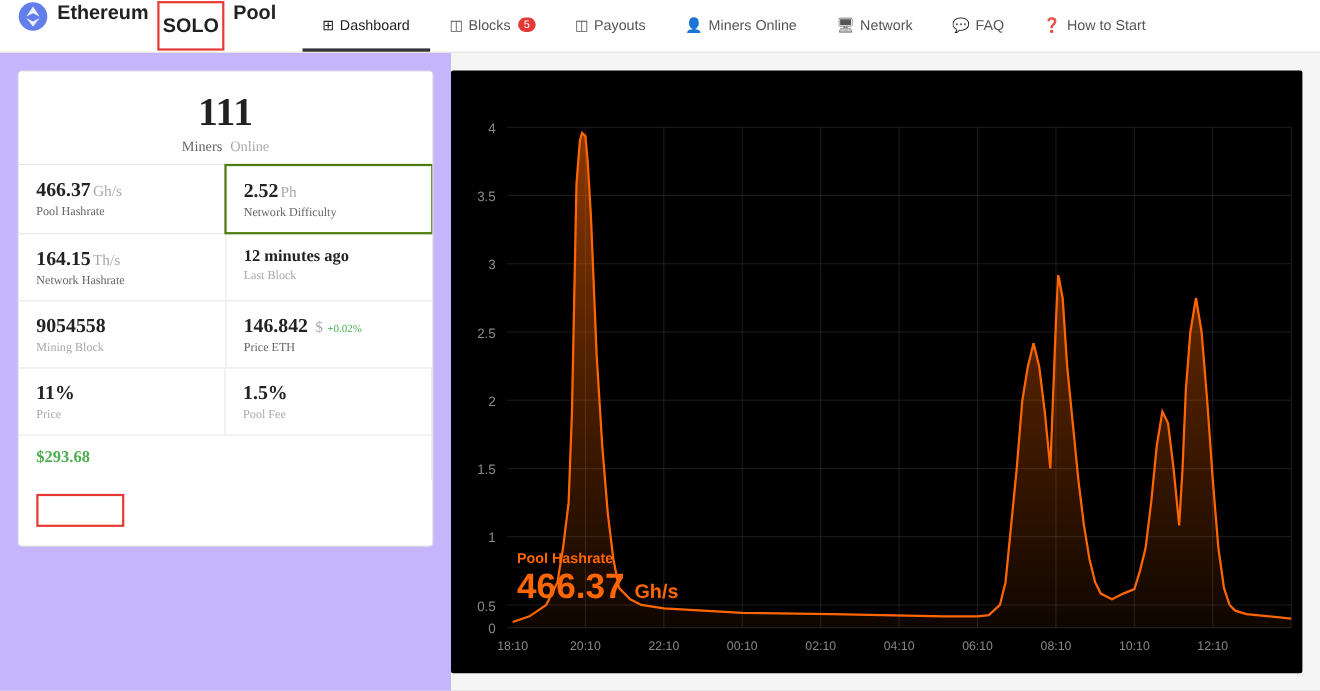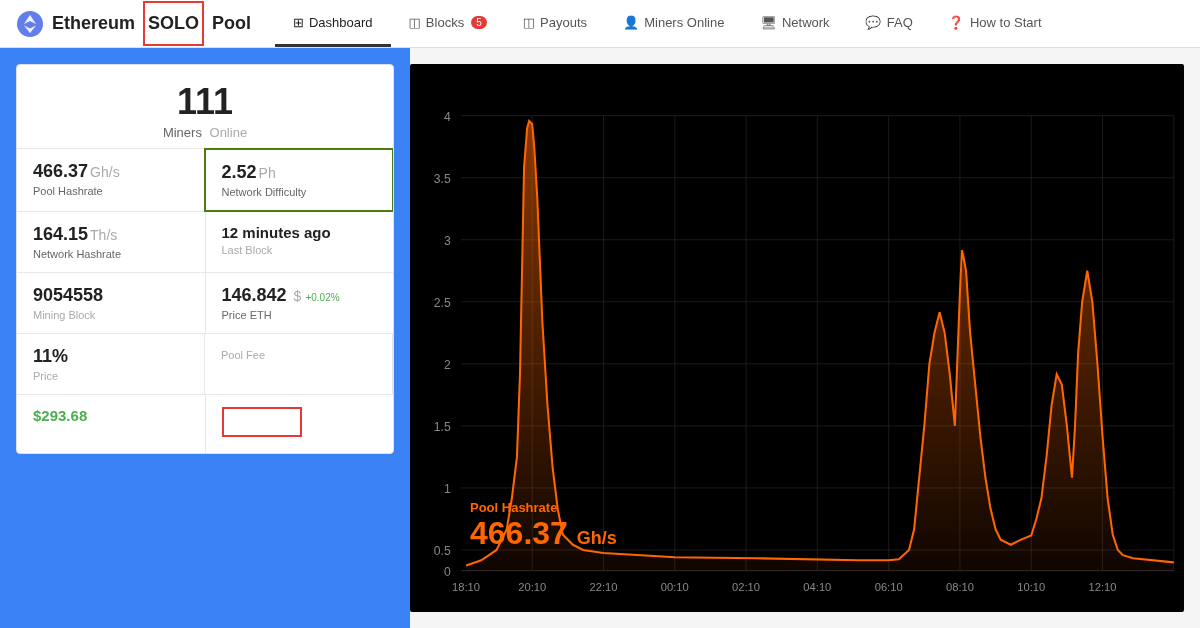--- a/index.html
+++ b/index.html
@@ -10,21 +10,20 @@
       background: #fff;
       border-bottom: 1px solid #e0e0e0;
       display: flex;
       align-items: center;
       padding: 0 16px;
       height: 48px;
       position: relative;
     }
     .header-logo {
       display: flex;
-      align-items: center;
       gap: 8px;
       font-size: 18px;
       font-weight: bold;
       color: #222;
       margin-right: 24px;
     }
     .header-logo .logo-icon {
       width: 28px;
       height: 28px;
     }
@@ -70,21 +69,22 @@
       display: flex;
       height: calc(628px - 48px);
       background: #f5f5f5;
     }
 
     
     .stats-panel {
       width: 410px;
       min-width: 410px;
       padding: 16px;
-      background: #3b82f6;
+      background: #c4b5fd;
+      font-family: Liberation Serif, serif;
     }
     .stats-card {
       background: #fff;
       border-radius: 4px;
       border: 1px solid #e0e0e0;
       overflow: hidden;
     }
     .stats-top {
       text-align: center;
       padding: 16px 0 8px;
@@ -296,30 +296,31 @@
           </div>
         </div>
       </div>
 
       <div class="stats-row" style="position:relative;">
         <div class="stats-cell">
           <div class="stat-value">11%</div>
           <div class="stat-label">Price</div>
         </div>
         <div class="stats-cell">
+          <div class="stat-value">1.5%</div>
           <div class="stat-label">Pool Fee</div>
         </div>
 
         <svg style="position:absolute;right:-38px;top:5px;width:40px;50px;" viewBox="0 0 40 50">
           <line x1="20" y1="2" x2="20" y2="40" stroke="#e53935" stroke-width="3"></line>
           <polygon points="12,32 28,32 20,46" fill="#e53935"></polygon>
         </svg>
       </div>
 
-      <div class="stats-row" style="border-bottom:none;">
+      <div class="stats-row" style="border-bottom:none;flex-direction:column;">
         <div class="stats-cell">
           <div class="stat-value" style="color:#4caf50;font-size:15px;">$293.68</div>
         </div>
         <div class="stats-cell">
           
           <div style="border:2px solid #e53935;padding:4px 8px;display:inline-block;min-width:80px;height:30px;background:#fff;">
           </div>
         </div>
       </div>
 

